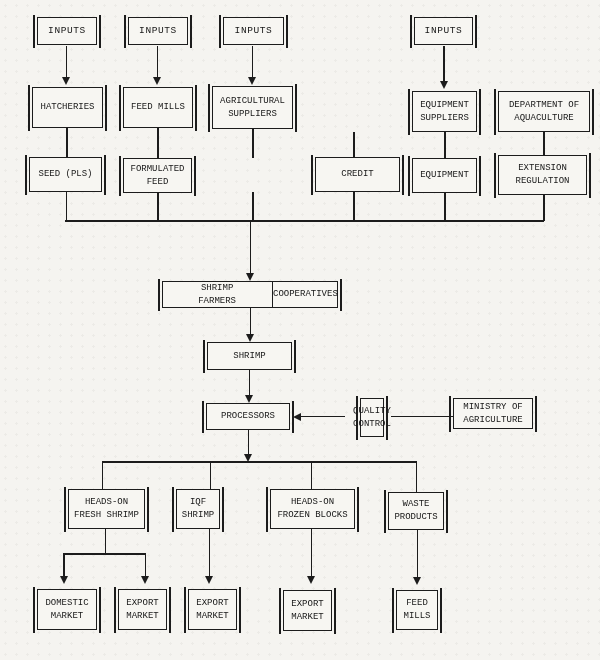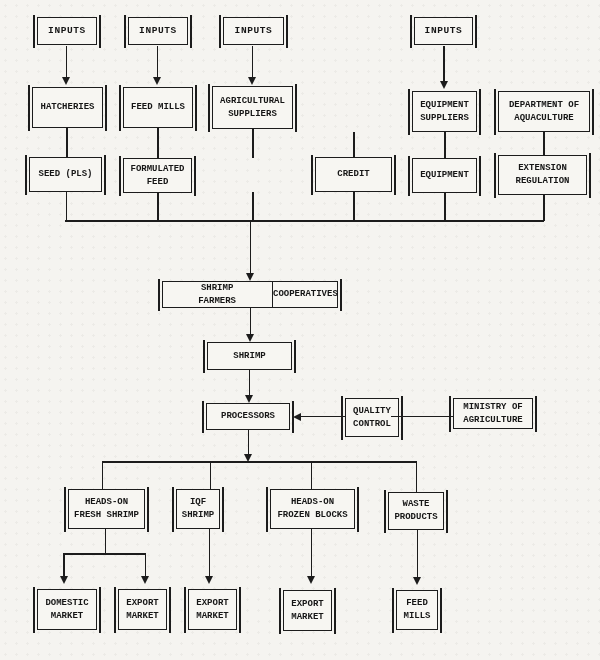--- a/index.html
+++ b/index.html
@@ -7,21 +7,21 @@
     position:relative;width:600px;height:660px;overflow:hidden;
     background-color:#f5f4f0;
     background-image:radial-gradient(rgba(60,58,52,0.05) 1px, transparent 1.2px);
     background-size:11px 11px;
     font-family:"Liberation Mono", monospace;
   }
   .box{
     position:absolute;box-sizing:border-box;
     border:1.6px solid #1c1c1c;background:#f7f6f2;
     display:flex;align-items:center;justify-content:center;
-    text-align:center;font-weight:bold;font-size:9px;line-height:1.4;
+    text-align:center;font-weight:normal;font-size:9px;line-height:1.4;
     color:#161616;white-space:pre-line;
   }
   
   .box::before,.box::after{content:"";position:absolute;top:-3px;bottom:-4px;width:1.6px;background:#1c1c1c;}
   .box::before{left:-5px;}
   .box::after{right:-5px;}
   .inputs{font-size:9.5px;letter-spacing:0.6px;}
   .split{padding:0;}
   .cell{display:flex;align-items:center;justify-content:center;height:100%;margin-left:36px;}
   .cell.right{border-left:1.6px solid #1c1c1c;flex:1;}
@@ -62,21 +62,21 @@
   <div class="vline" style="left:66px;top:128px;height:29px"></div>
   <div class="vline" style="left:157px;top:128px;height:30px"></div>
   <div class="vline" style="left:252px;top:129px;height:29px"></div>
   <div class="vline" style="left:353px;top:132px;height:25px"></div>
   <div class="vline" style="left:444px;top:132px;height:26px"></div>
   <div class="vline" style="left:543px;top:132px;height:24px"></div>
 
   <div class="box" style="left:29px;top:157px;width:73px;height:35px">SEED (PLS)</div>
   <div class="box" style="left:123px;top:158px;width:69px;height:35px">FORMULATED
 FEED</div>
-  <div class="box" style="left:315px;top:157px;width:77px;height:35px">CREDIT</div>
+  <div class="box" style="left:315px;top:157px;width:85px;height:35px">CREDIT</div>
   <div class="box" style="left:412px;top:158px;width:65px;height:35px">EQUIPMENT</div>
   <div class="box" style="left:498px;top:155px;width:89px;height:40px">EXTENSION
 REGULATION</div>
 
   <div class="vline" style="left:65.5px;top:192px;height:29px"></div>
   <div class="vline" style="left:157px;top:193px;height:28px"></div>
   <div class="vline" style="left:252px;top:192px;height:29px"></div>
   <div class="vline" style="left:353px;top:192px;height:29px"></div>
   <div class="vline" style="left:444px;top:193px;height:28px"></div>
   <div class="vline" style="left:543px;top:195px;height:26px"></div>
@@ -92,21 +92,21 @@
   </div>
 
   <div class="vline" style="left:249.5px;top:308px;height:26px"></div>
   <div class="adown" style="left:246px;top:334px"></div>
   <div class="box" style="left:207px;top:342px;width:85px;height:28px">SHRIMP</div>
 
   <div class="vline" style="left:248.5px;top:370px;height:25px"></div>
   <div class="adown" style="left:245px;top:395px"></div>
   <div class="box" style="left:206px;top:403px;width:84px;height:27px">PROCESSORS</div>
 
-  <div class="box" style="left:345px;top:398px;width:54px;height:39px">QUALITY
+  <div class="box" style="left:360px;top:398px;width:24px;height:39px">QUALITY
 CONTROL</div>
   <div class="box" style="left:453px;top:398px;width:80px;height:31px">MINISTRY OF
 AGRICULTURE</div>
   <div class="aleft" style="left:293px;top:412.5px"></div>
   <div class="hline" style="left:301px;top:415.5px;width:44px"></div>
   <div class="hline" style="left:391px;top:415.5px;width:62px"></div>
 
   <div class="vline" style="left:247.5px;top:430px;height:25px"></div>
   <div class="adown" style="left:244px;top:454px"></div>
   <div class="hline" style="left:102px;top:461px;width:315px"></div>

